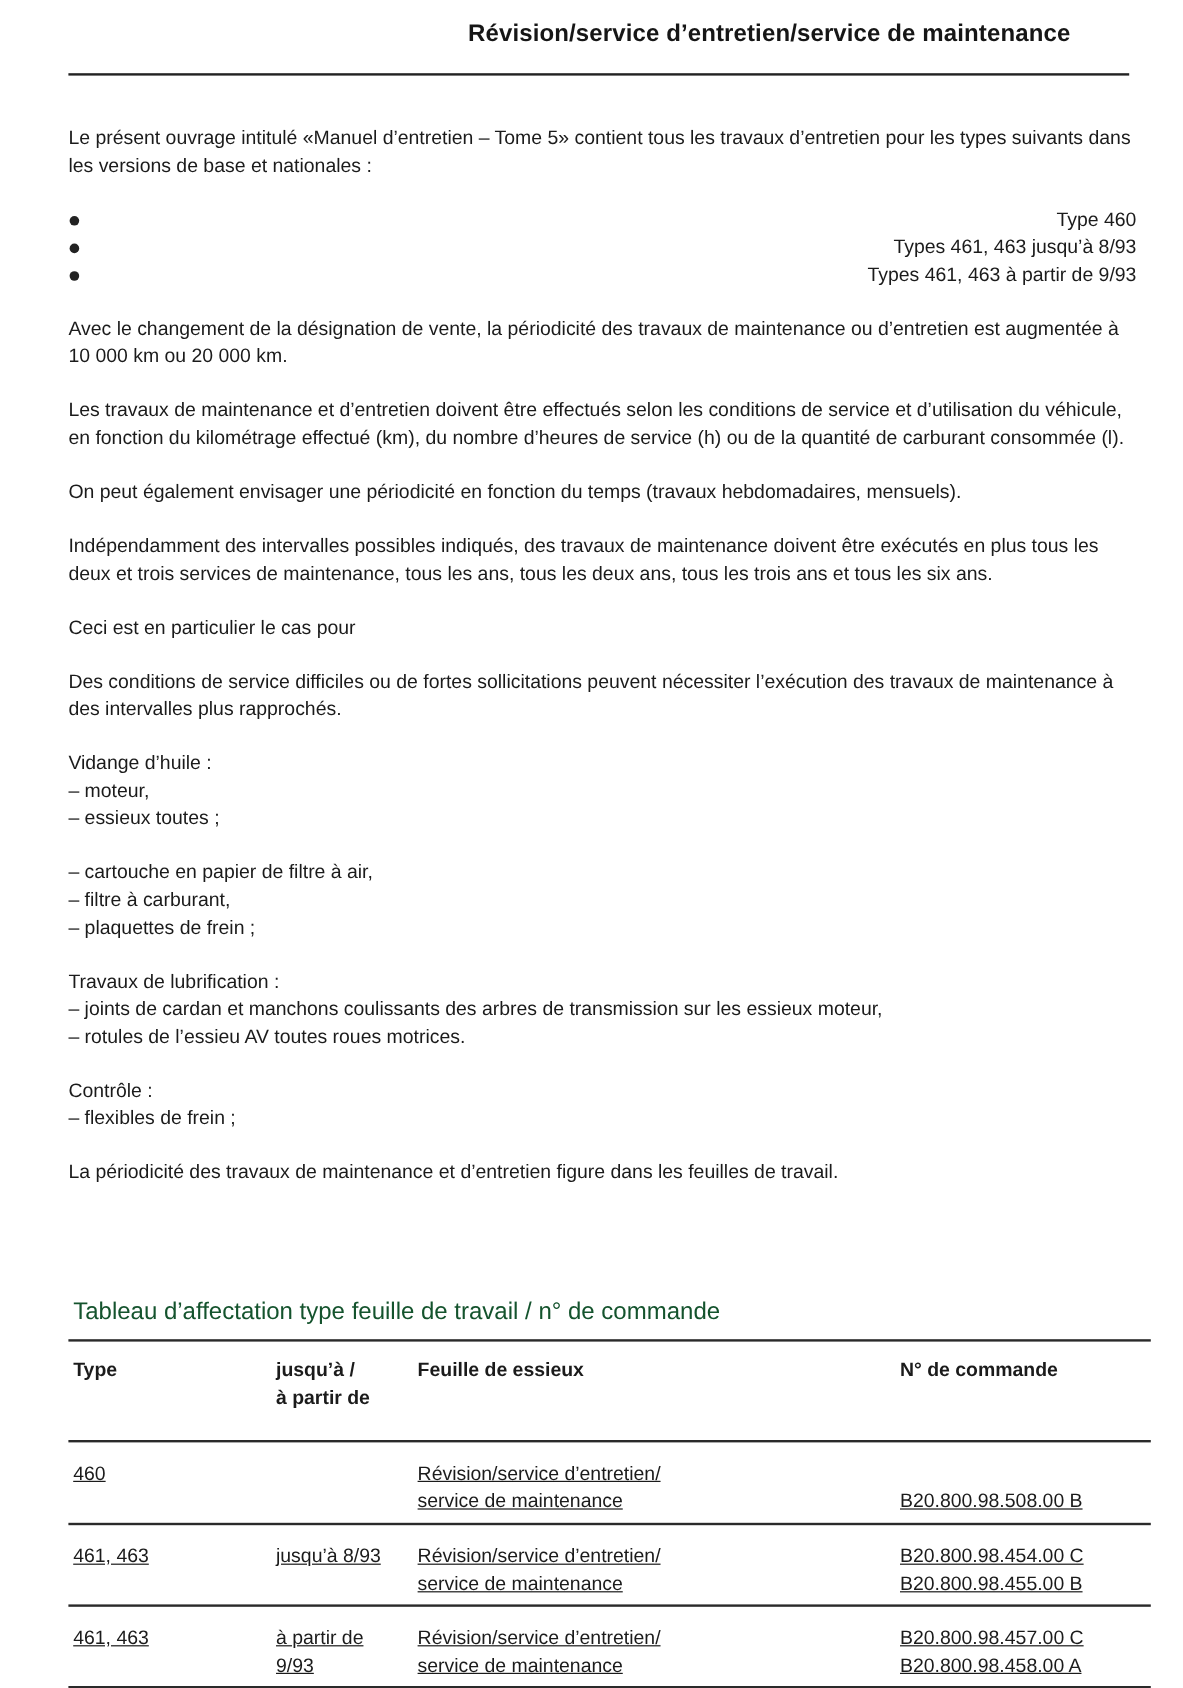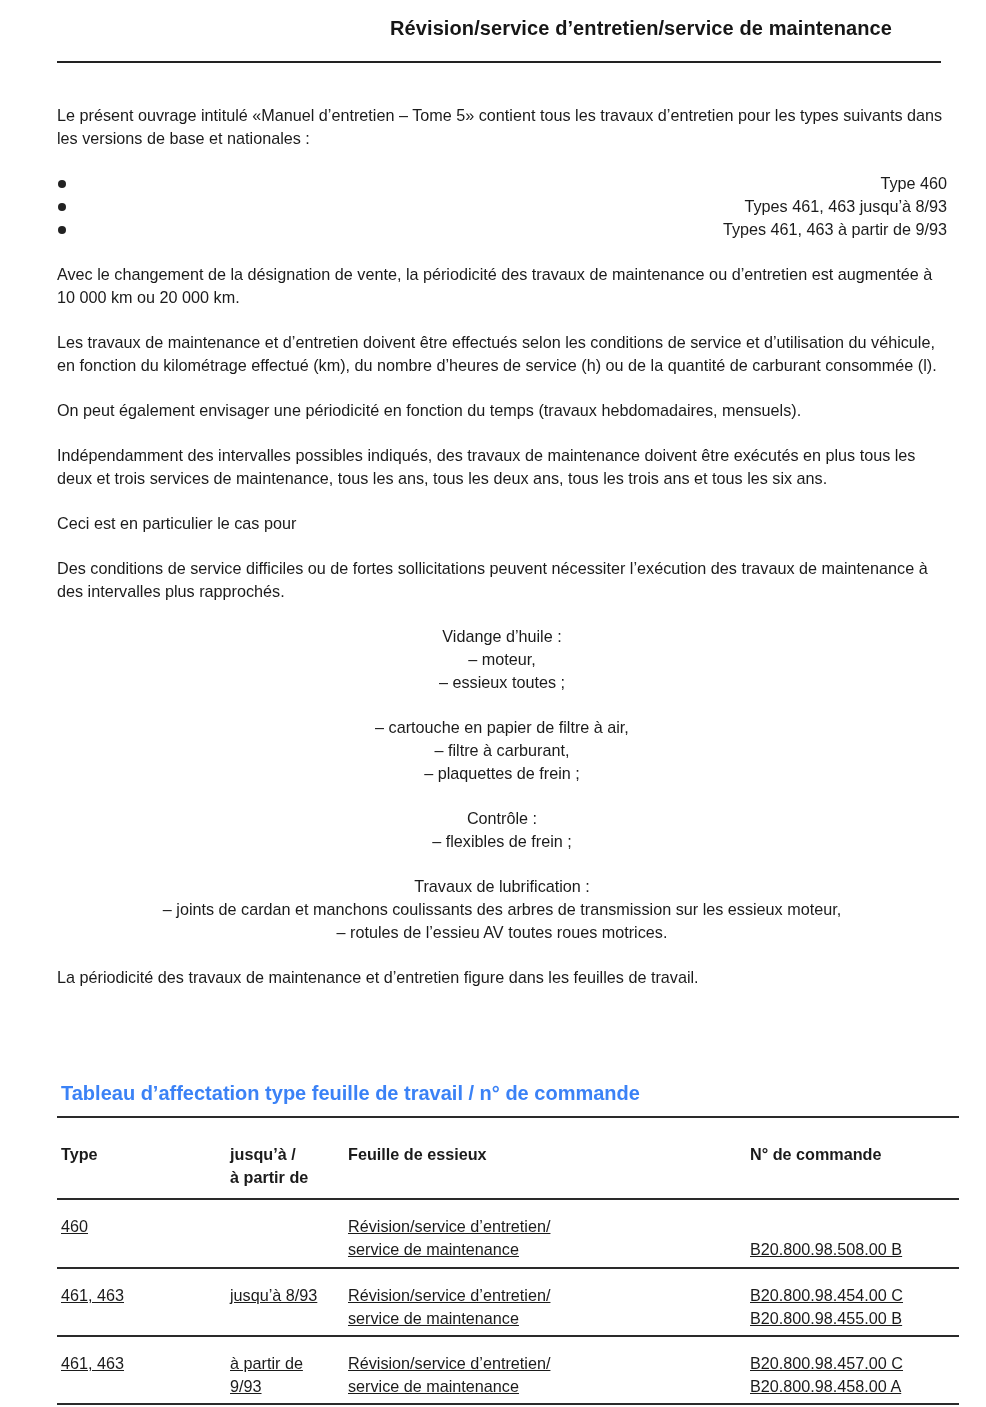--- a/index.html
+++ b/index.html
@@ -15,30 +15,30 @@
     position: absolute; left: 57px; top: 61px; width: 884px; height: 2px; background: #222;
   }
   .content { position: absolute; left: 57px; top: 104px; width: 890px; font-size: 16.2px; line-height: 23px; }
   .content p { margin: 0 0 22px 0; }
   .bullets { list-style: none; margin: 0 0 22px 0; padding: 0; }
   .bullets li { position: relative; padding-left: 34px; text-align: right; }
   .bullets li .dot {
     position: absolute; left: 1px; top: 8px; width: 8px; height: 8px; border-radius: 50%; background: #222;
   }
   .group { margin: 0 0 22px 0; }
-  .group div { white-space: nowrap; text-align: center; }
+  .group div { white-space: nowrap; }
   .table-title {
-    position: absolute; left: 61px; top: 1082px; font-size: 20px; font-weight: bold; color: #3b82f6;
+    position: absolute; left: 61px; top: 1082px; font-size: 20px; font-weight: normal; color: #14532d;
   }
   .table {
     position: absolute; left: 57px; top: 1116px; width: 902px; font-size: 16.2px; line-height: 23px;
   }
   .rule { height: 2px; background: #2a2a2a; width: 100%; }
   .row { position: relative; }
-  .head { height: 68px; margin-top: 12px; }
+  .head { height: 82px; }
   .r1 { height: 67px; }
   .r2 { height: 66px; }
   .r3 { height: 66px; }
   .cell { position: absolute; }
   .c-type { left: 4px; }
   .c-date { left: 173px; }
   .c-sheet { left: 291px; }
   .c-order { left: 693px; }
   .head .cell { top: 13px; font-weight: bold; }
   .r1 .cell, .r2 .cell, .r3 .cell { top: 15px; text-decoration: underline; }
@@ -68,27 +68,27 @@
     <div>Vidange d’huile :</div>
     <div>– moteur,</div>
     <div>– essieux toutes ;</div>
   </div>
   <div class="group">
     <div>– cartouche en papier de filtre à air,</div>
     <div>– filtre à carburant,</div>
     <div>– plaquettes de frein ;</div>
   </div>
   <div class="group">
-    <div>Contrôle :</div>
-    <div>– flexibles de frein ;</div>
-  </div>
-  <div class="group">
     <div>Travaux de lubrification :</div>
     <div>– joints de cardan et manchons coulissants des arbres de transmission sur les essieux moteur,</div>
     <div>– rotules de l’essieu AV toutes roues motrices.</div>
+  </div>
+  <div class="group">
+    <div>Contrôle :</div>
+    <div>– flexibles de frein ;</div>
   </div>
   <p>La périodicité des travaux de maintenance et d’entretien figure dans les feuilles de travail.</p>
 </div>
 
 <div class="table-title">Tableau d’affectation type feuille de travail / n° de commande</div>
 
 <div class="table">
   <div class="rule"></div>
   <div class="row head">
     <div class="cell c-type">Type</div>

